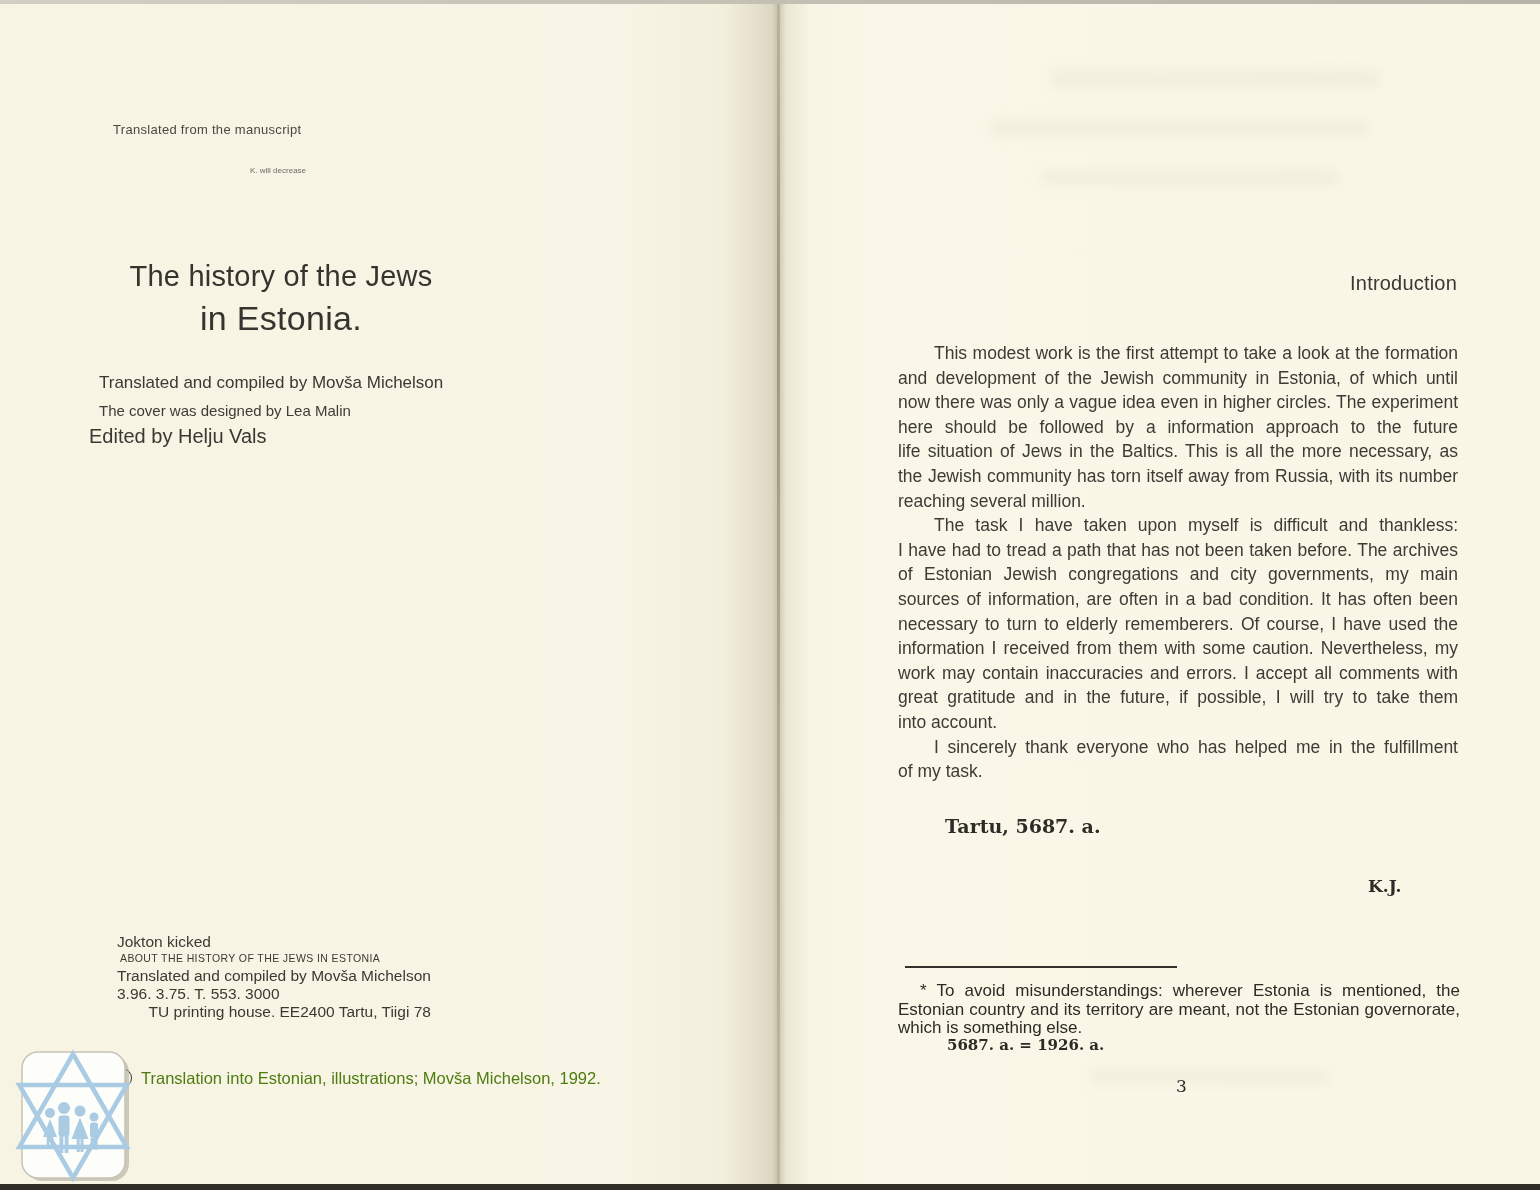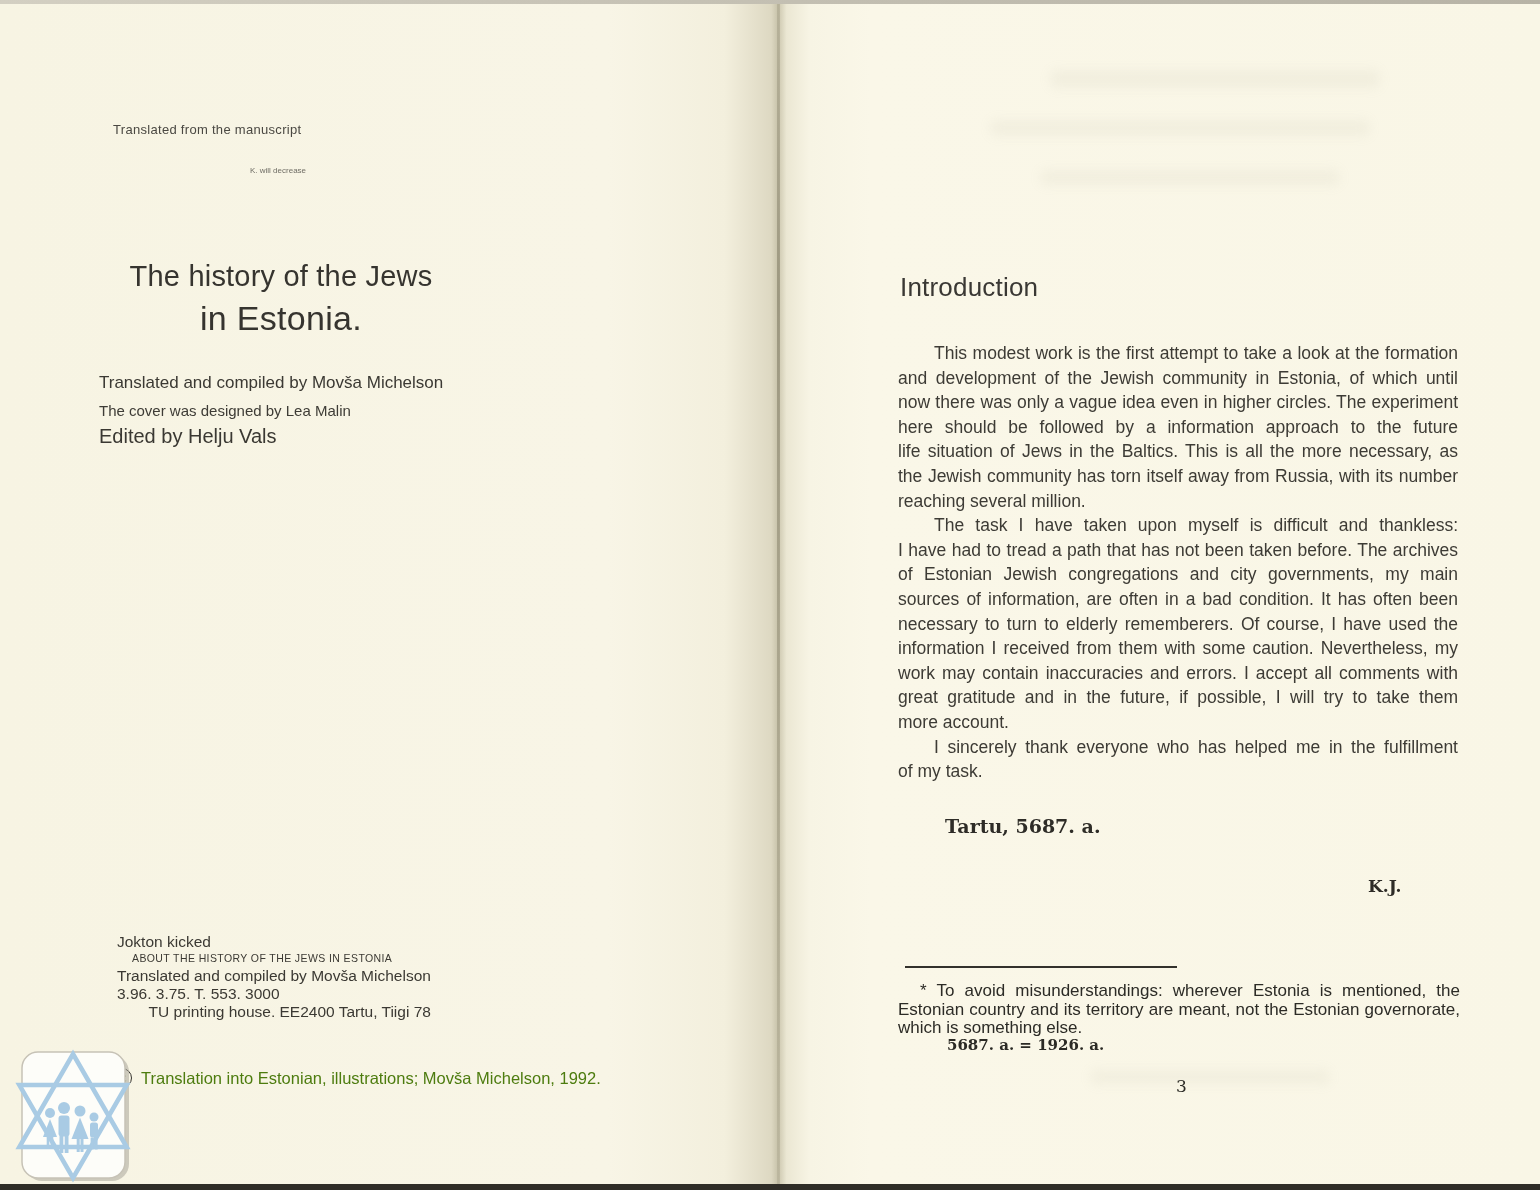--- a/index.html
+++ b/index.html
@@ -34,36 +34,36 @@
     background:#2f2d27;
   }
   
   .note-top { position:absolute; left:113px; top:122px; font-size:13px; color:#4a4842; letter-spacing:.3px; }
   .note-small { position:absolute; left:250px; top:166px; font-size:8px; color:#6f6d65; }
   .title-block { position:absolute; left:120px; top:256px; width:322px; text-align:center; color:#36342f; }
   .title-line1 { font-size:29px; line-height:40px; letter-spacing:.2px; }
   .title-line2 { font-size:34px; line-height:44px; letter-spacing:.3px; }
   .credit1 { position:absolute; left:99px; top:373px; font-size:17px; color:#3b3933; }
   .credit2 { position:absolute; left:99px; top:402px; font-size:15px; color:#3e3c36; }
-  .credit3 { position:absolute; left:99px; top:425px; font-size:20px; color:#3a3832; }
+  .credit3 { position:absolute; left:89px; top:425px; font-size:20px; color:#3a3832; }
   .imprint { position:absolute; left:117px; top:933px; color:#3b3933; }
   .imprint-l1 { font-size:15.5px; line-height:18px; }
-  .imprint-l2 { font-size:10.5px; line-height:15px; letter-spacing:.4px; padding-left:3px;margin-left:12px; }
+  .imprint-l2 { font-size:10.5px; line-height:15px; letter-spacing:.4px; padding-left:3px; }
   .imprint-l3 { font-size:15.5px; line-height:19px; }
   .imprint-l4 { font-size:15.5px; line-height:18px; }
   .imprint-l5 { font-size:15.5px; line-height:18px;text-align:right; }
   .copyright-row { position:absolute; left:112px; top:1068px; font-size:16.5px; color:#4d7c0f; display:flex; align-items:center; gap:9px; }
   .c-circle {
     display:inline-flex; align-items:center; justify-content:center;
     width:20px; height:20px; border:1.6px solid #34322d; border-radius:50%;
     font-size:13px; font-weight:bold;
   }
   .logo-wrap { position:absolute; left:0px; top:1028px; width:160px; height:162px; }
   
-  .intro-heading { position:absolute; left:900px; top:272px; width:557px; text-align:left; font-size:26px; color:#3a3834; letter-spacing:.2px; }
+  .intro-heading { position:absolute; left:900px; top:272px; width:557px; text-align:right; font-size:20px; color:#3a3834; letter-spacing:.2px; }
   .body-block { position:absolute; left:898px; top:341px; width:560px; font-size:17.5px; line-height:24.6px; color:#3d3b35; }
   .bl { display:block; }
   .j { text-align:justify; text-align-last:justify; }
   .ind { padding-left:36px; }
   .signoff-place { position:absolute; left:945px; top:815px; font-family:"DejaVu Serif", serif; font-weight:600; font-size:19px; color:#2e2c27; }
   .signoff-initials { position:absolute; left:1368px; top:856px; font-family:"DejaVu Serif", serif; font-weight:600; font-size:17px; color:#2e2c27;margin-top:20px; }
   .footnote-rule { position:absolute; left:905px; top:966px; width:272px; height:2px; background:#33312c; }
   .footnote { position:absolute; left:898px; top:982px; width:562px; font-size:17px; line-height:18.6px; color:#2c2b26; }
   .fi { padding-left:22px; }
   .footnote-eq { position:absolute; left:947px; top:1036px; font-family:"DejaVu Serif", serif; font-weight:700; font-size:15px; color:#2b2a25; }
@@ -154,21 +154,21 @@
   <span class="bl">reaching several million.</span>
 
   <span class="bl j ind">The task I have taken upon myself is difficult and thankless:</span>
   <span class="bl j">I have had to tread a path that has not been taken before. The archives</span>
   <span class="bl j">of Estonian Jewish congregations and city governments, my main</span>
   <span class="bl j">sources of information, are often in a bad condition. It has often been</span>
   <span class="bl j">necessary to turn to elderly rememberers. Of course, I have used the</span>
   <span class="bl j">information I received from them with some caution. Nevertheless, my</span>
   <span class="bl j">work may contain inaccuracies and errors. I accept all comments with</span>
   <span class="bl j">great gratitude and in the future, if possible, I will try to take them</span>
-  <span class="bl">more account.</span>
+  <span class="bl">into account.</span>
 
   <span class="bl j ind">I sincerely thank everyone who has helped me in the fulfillment</span>
   <span class="bl">of my task.</span>
 </div>
 
 <div class="signoff-place">Tartu, 5687. a.</div>
 <div class="signoff-initials">K.J.</div>
 
 <div class="footnote-rule"></div>
 <div class="footnote">

